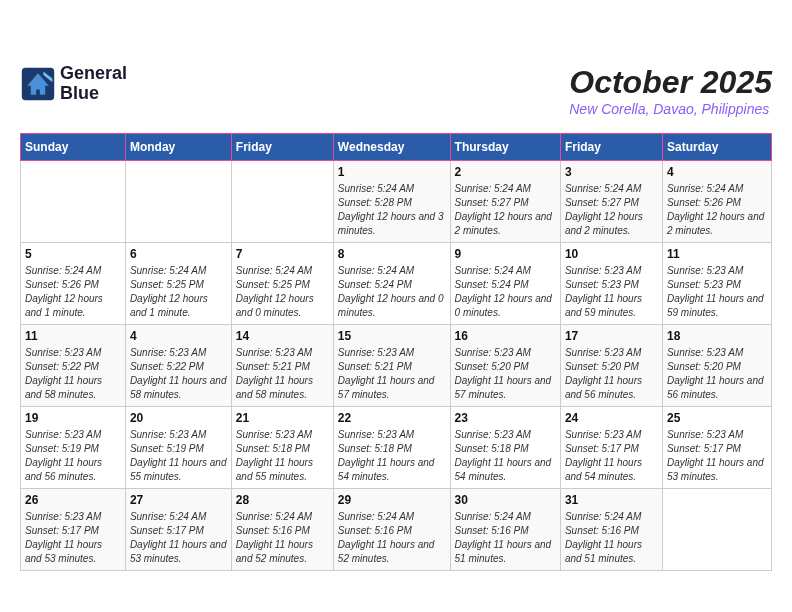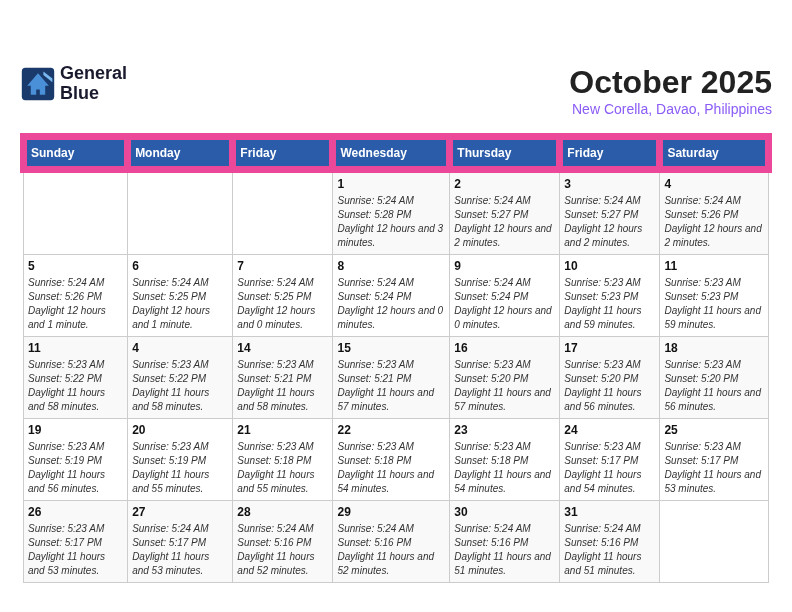--- a/index.html
+++ b/index.html
@@ -29,21 +29,22 @@
       line-height: 1.1;
     }
     .logo-text span {
       display: block;
     }
     .logo-icon {
       width: 36px;
       height: 36px;
     }
     .title-area {
-      text-align: right;
+      text-align: left;
+      font-style: italic;
     }
     .month-title {
       font-size: 32px;
       font-weight: bold;
       color: #222;
     }
     .location-title {
       font-size: 14px;
       color: #8b5cf6;
     }
@@ -52,21 +53,21 @@
       border-collapse: collapse;
       font-size: 11px;
     }
     thead tr th {
       background: #2a5caa;
       color: #fff;
       padding: 6px 4px;
       text-align: left;
       font-size: 12px;
       font-weight: bold;
-      border: 7px solid #ec4899;
+      border: 1px solid #ec4899;
     }
     tbody tr td {
       border: 1px solid #ccc;
       vertical-align: top;
       padding: 4px;
       min-height: 80px;
       background: #fff;
     }
     tbody tr:nth-child(odd) td {
       background: #f9f9f9;

